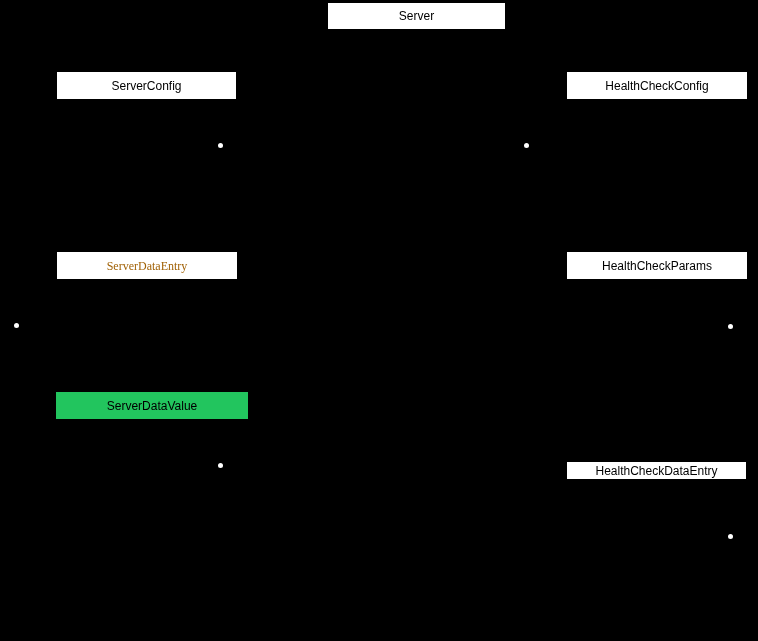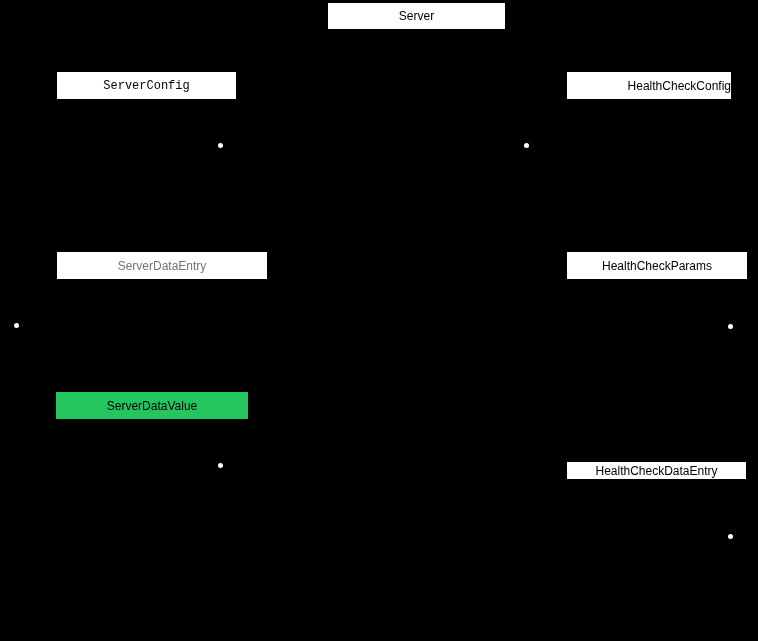--- a/index.html
+++ b/index.html
@@ -40,27 +40,27 @@
     background: #ffffff;
   }
 </style>
 </head>
 <body>
 
 <div id="diagram-canvas" style="background: rgb(0, 0, 0);">
     <div class="node" style="left: 300px; top: 3px; width: 177px; height: 26px; background: rgb(255, 255, 255); color: rgb(0, 0, 0);">
       <span>Server</span>
     </div>
-    <div class="node" style="left: 29px; top: 72px; width: 179px; height: 27px; background: rgb(255, 255, 255); color: rgb(0, 0, 0); font-family: Liberation Mono, monospace;">
+    <div class="node" style="left: 29px; top: 72px; width: 179px; height: 27px; background: rgb(255, 255, 255); color: rgb(0, 0, 0);">
       <span>ServerConfig</span>
     </div>
-    <div class="node" style="left: 539px; top: 72px; width: 164px; height: 27px; background: rgb(255, 255, 255); color: rgb(0, 0, 0); justify-content: flex-end;">
+    <div class="node" style="left: 539px; top: 72px; width: 180px; height: 27px; background: rgb(255, 255, 255); color: rgb(0, 0, 0);">
       <span>HealthCheckConfig</span>
     </div>
-    <div class="node" style="left: 29px; top: 252px; width: 210px; height: 27px; background: rgb(255, 255, 255); color: #737373;">
+    <div class="node" style="left: 29px; top: 252px; width: 180px; height: 27px; background: rgb(255, 255, 255); color: #a16207; font-family: Liberation Serif, serif;">
       <span>ServerDataEntry</span>
     </div>
     <div class="node" style="left: 539px; top: 252px; width: 180px; height: 27px; background: rgb(255, 255, 255); color: rgb(0, 0, 0);">
       <span>HealthCheckParams</span>
     </div>
     <div class="node" style="left: 28px; top: 392px; width: 192px; height: 27px; background: #22c55e; color: rgb(0, 0, 0);">
       <span>ServerDataValue</span>
     </div>
     <div class="node" style="left: 539px; top: 462px; width: 179px; height: 17px; background: rgb(255, 255, 255); color: rgb(0, 0, 0);">
       <span>HealthCheckDataEntry</span>

